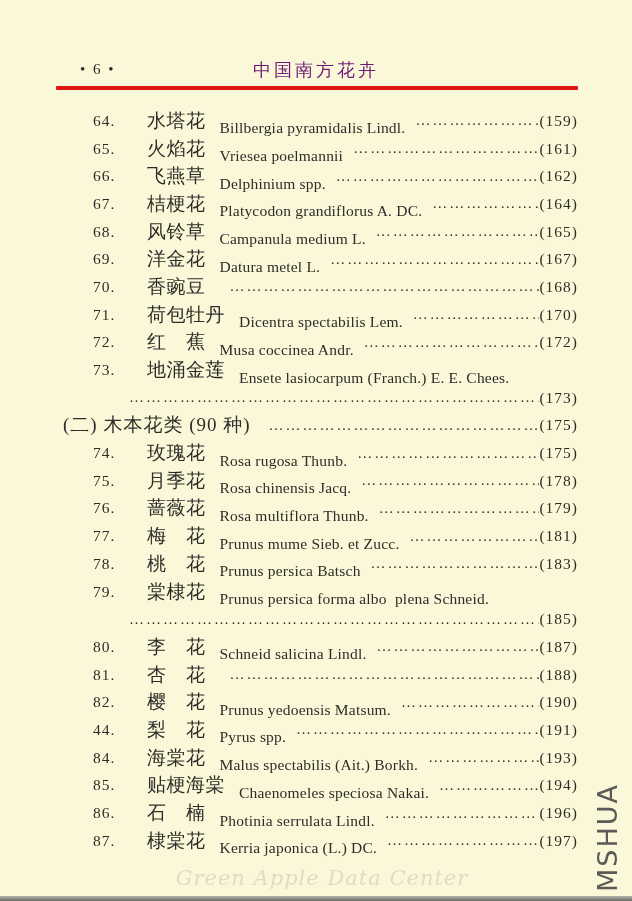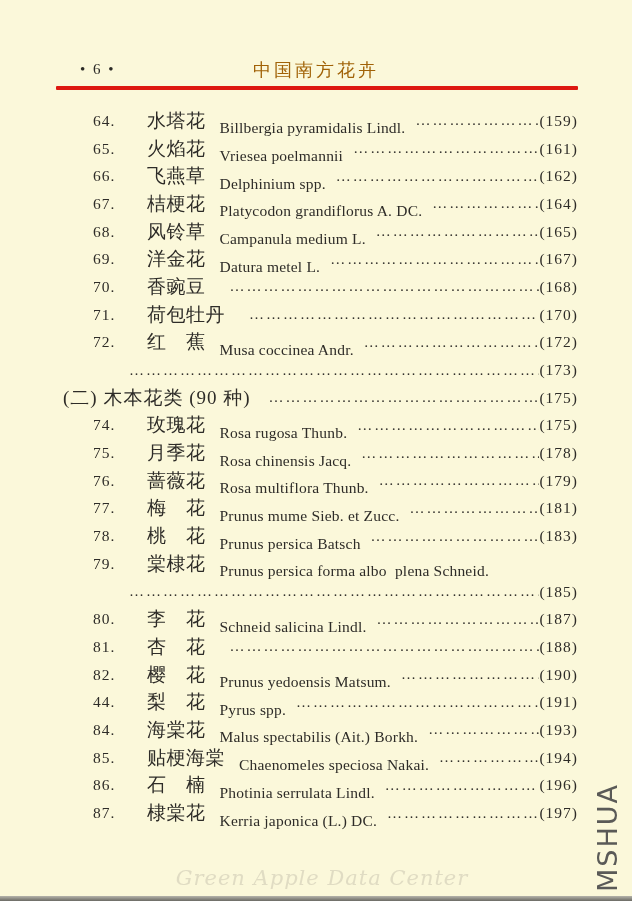--- a/index.html
+++ b/index.html
@@ -19,21 +19,21 @@
   }
   .page{position:absolute;inset:0;}
   
   .header{position:absolute;top:58px;left:0;right:0;height:26px;}
   .pagenum{
     position:absolute;left:80px;top:3px;
     font-size:15px;letter-spacing:2px;color:#2b2a26;
   }
   .title{
     position:absolute;left:0;right:0;top:0;
-    text-align:center;font-size:18px;letter-spacing:3px;color:#a16207;
+    text-align:center;font-size:18px;letter-spacing:3px;color:#701a75;
   }
   .rule{
     position:absolute;top:86px;left:56px;width:522px;height:4px;
     background:var(--rule);border-radius:1px;
   }
   
   .toc{
     position:absolute;top:107px;left:63px;right:54px;
     font-size:15.5px;
   }
@@ -126,30 +126,36 @@
       </div>
       <div class="row entry">
         <span class="num">70.</span>
         <span class="cn">香豌豆</span>
         <span class="dots">…………………………………………………………………………………………………………</span>
         <span class="page-num">(168)</span>
       </div>
       <div class="row entry">
         <span class="num">71.</span>
         <span class="cn">荷包牡丹</span>
+        <span class="latin">Dicentra spectabilis Lem.</span>
         <span class="dots">…………………………………………………………………………………………………………</span>
         <span class="page-num">(170)</span>
       </div>
       <div class="row entry">
         <span class="num">72.</span>
         <span class="cn">红　蕉</span>
         <span class="latin">Musa coccinea Andr.</span>
         <span class="dots">…………………………………………………………………………………………………………</span>
         <span class="page-num">(172)</span>
       </div>
+      <div class="row entry">
+        <span class="num">73.</span>
+        <span class="cn">地涌金莲</span>
+        <span class="latin">Ensete lasiocarpum (Franch.) E. E. Chees.</span>
+      </div>
       <div class="row cont">
         <span class="dots">…………………………………………………………………………………………………………</span>
         <span class="page-num">(173)</span>
       </div>
       <div class="row section">
         <span class="cn">(二) 木本花类 (90 种)</span>
         <span class="dots">…………………………………………………………………………………………………………</span>
         <span class="page-num">(175)</span>
       </div>
       <div class="row entry">

